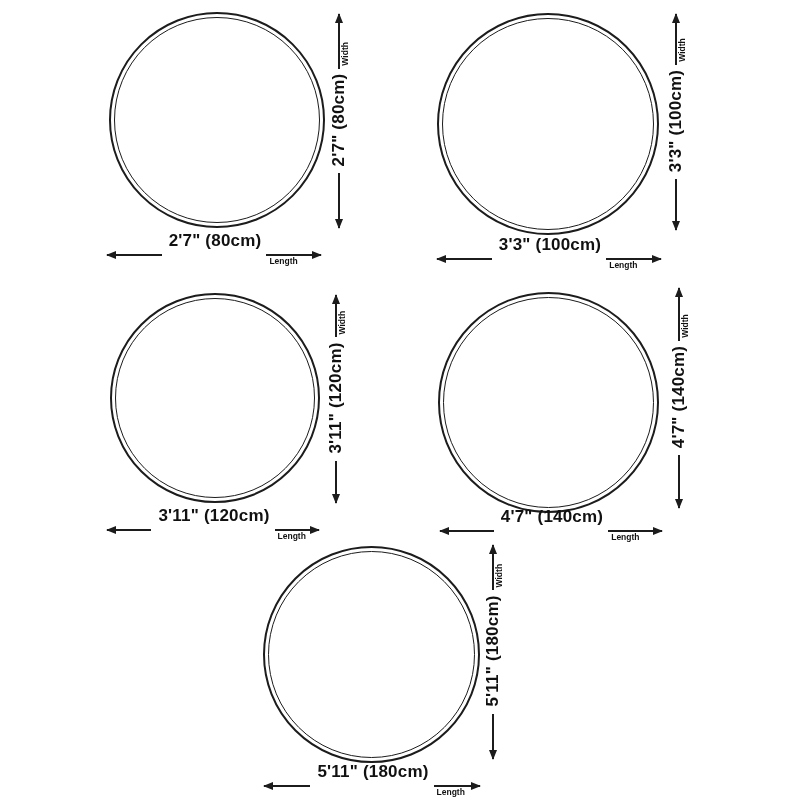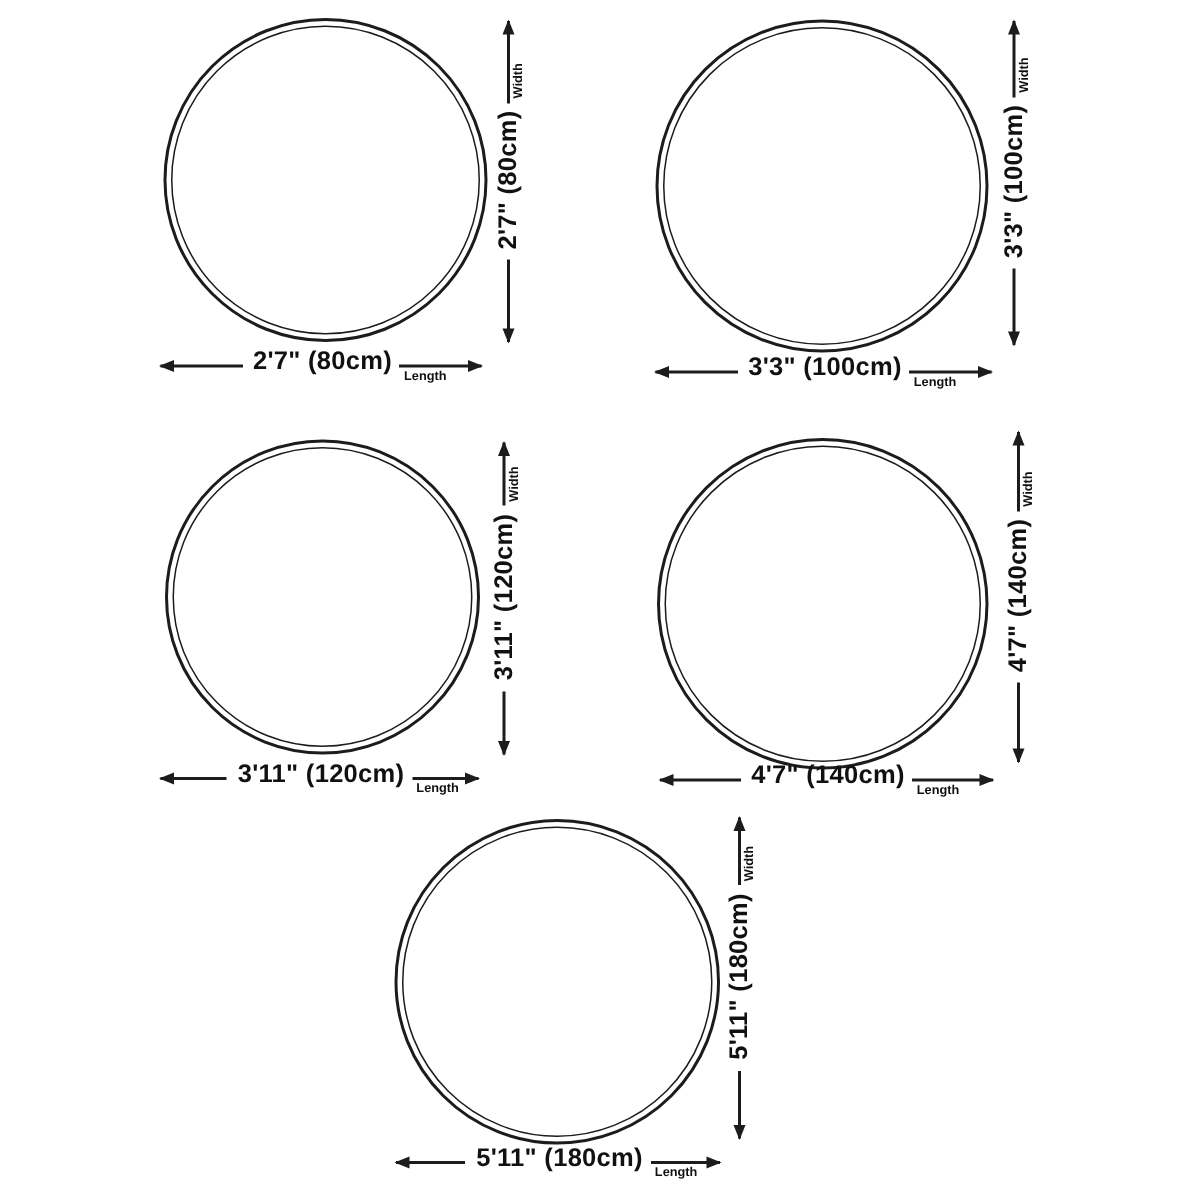--- a/index.html
+++ b/index.html
@@ -58,21 +58,21 @@
   .v-c { left: 232px; top: 388px; width: 208px; }
   .v-d { left: 569px; top: 387px; width: 220px; }
   .v-e { left: 386px; top: 641px; width: 214px; }
 
   .arrow-line {
     flex: 1 1 0;
     height: 2px;
     background: #1c1c1c;
     position: relative;
   }
-  .dim-h .arrow-line { top: 3px; text-align: right; }
+  .dim-h .arrow-line { top: 14px; text-align: right; }
   .al-start { margin-right: 7px; }
   .al-end   { margin-left: 5px; }
   .al-start::before {
     content: "";
     position: absolute;
     left: -1px; top: 50%;
     transform: translateY(-50%);
     width: 0; height: 0;
     border-top: 4px solid transparent;
     border-bottom: 4px solid transparent;

